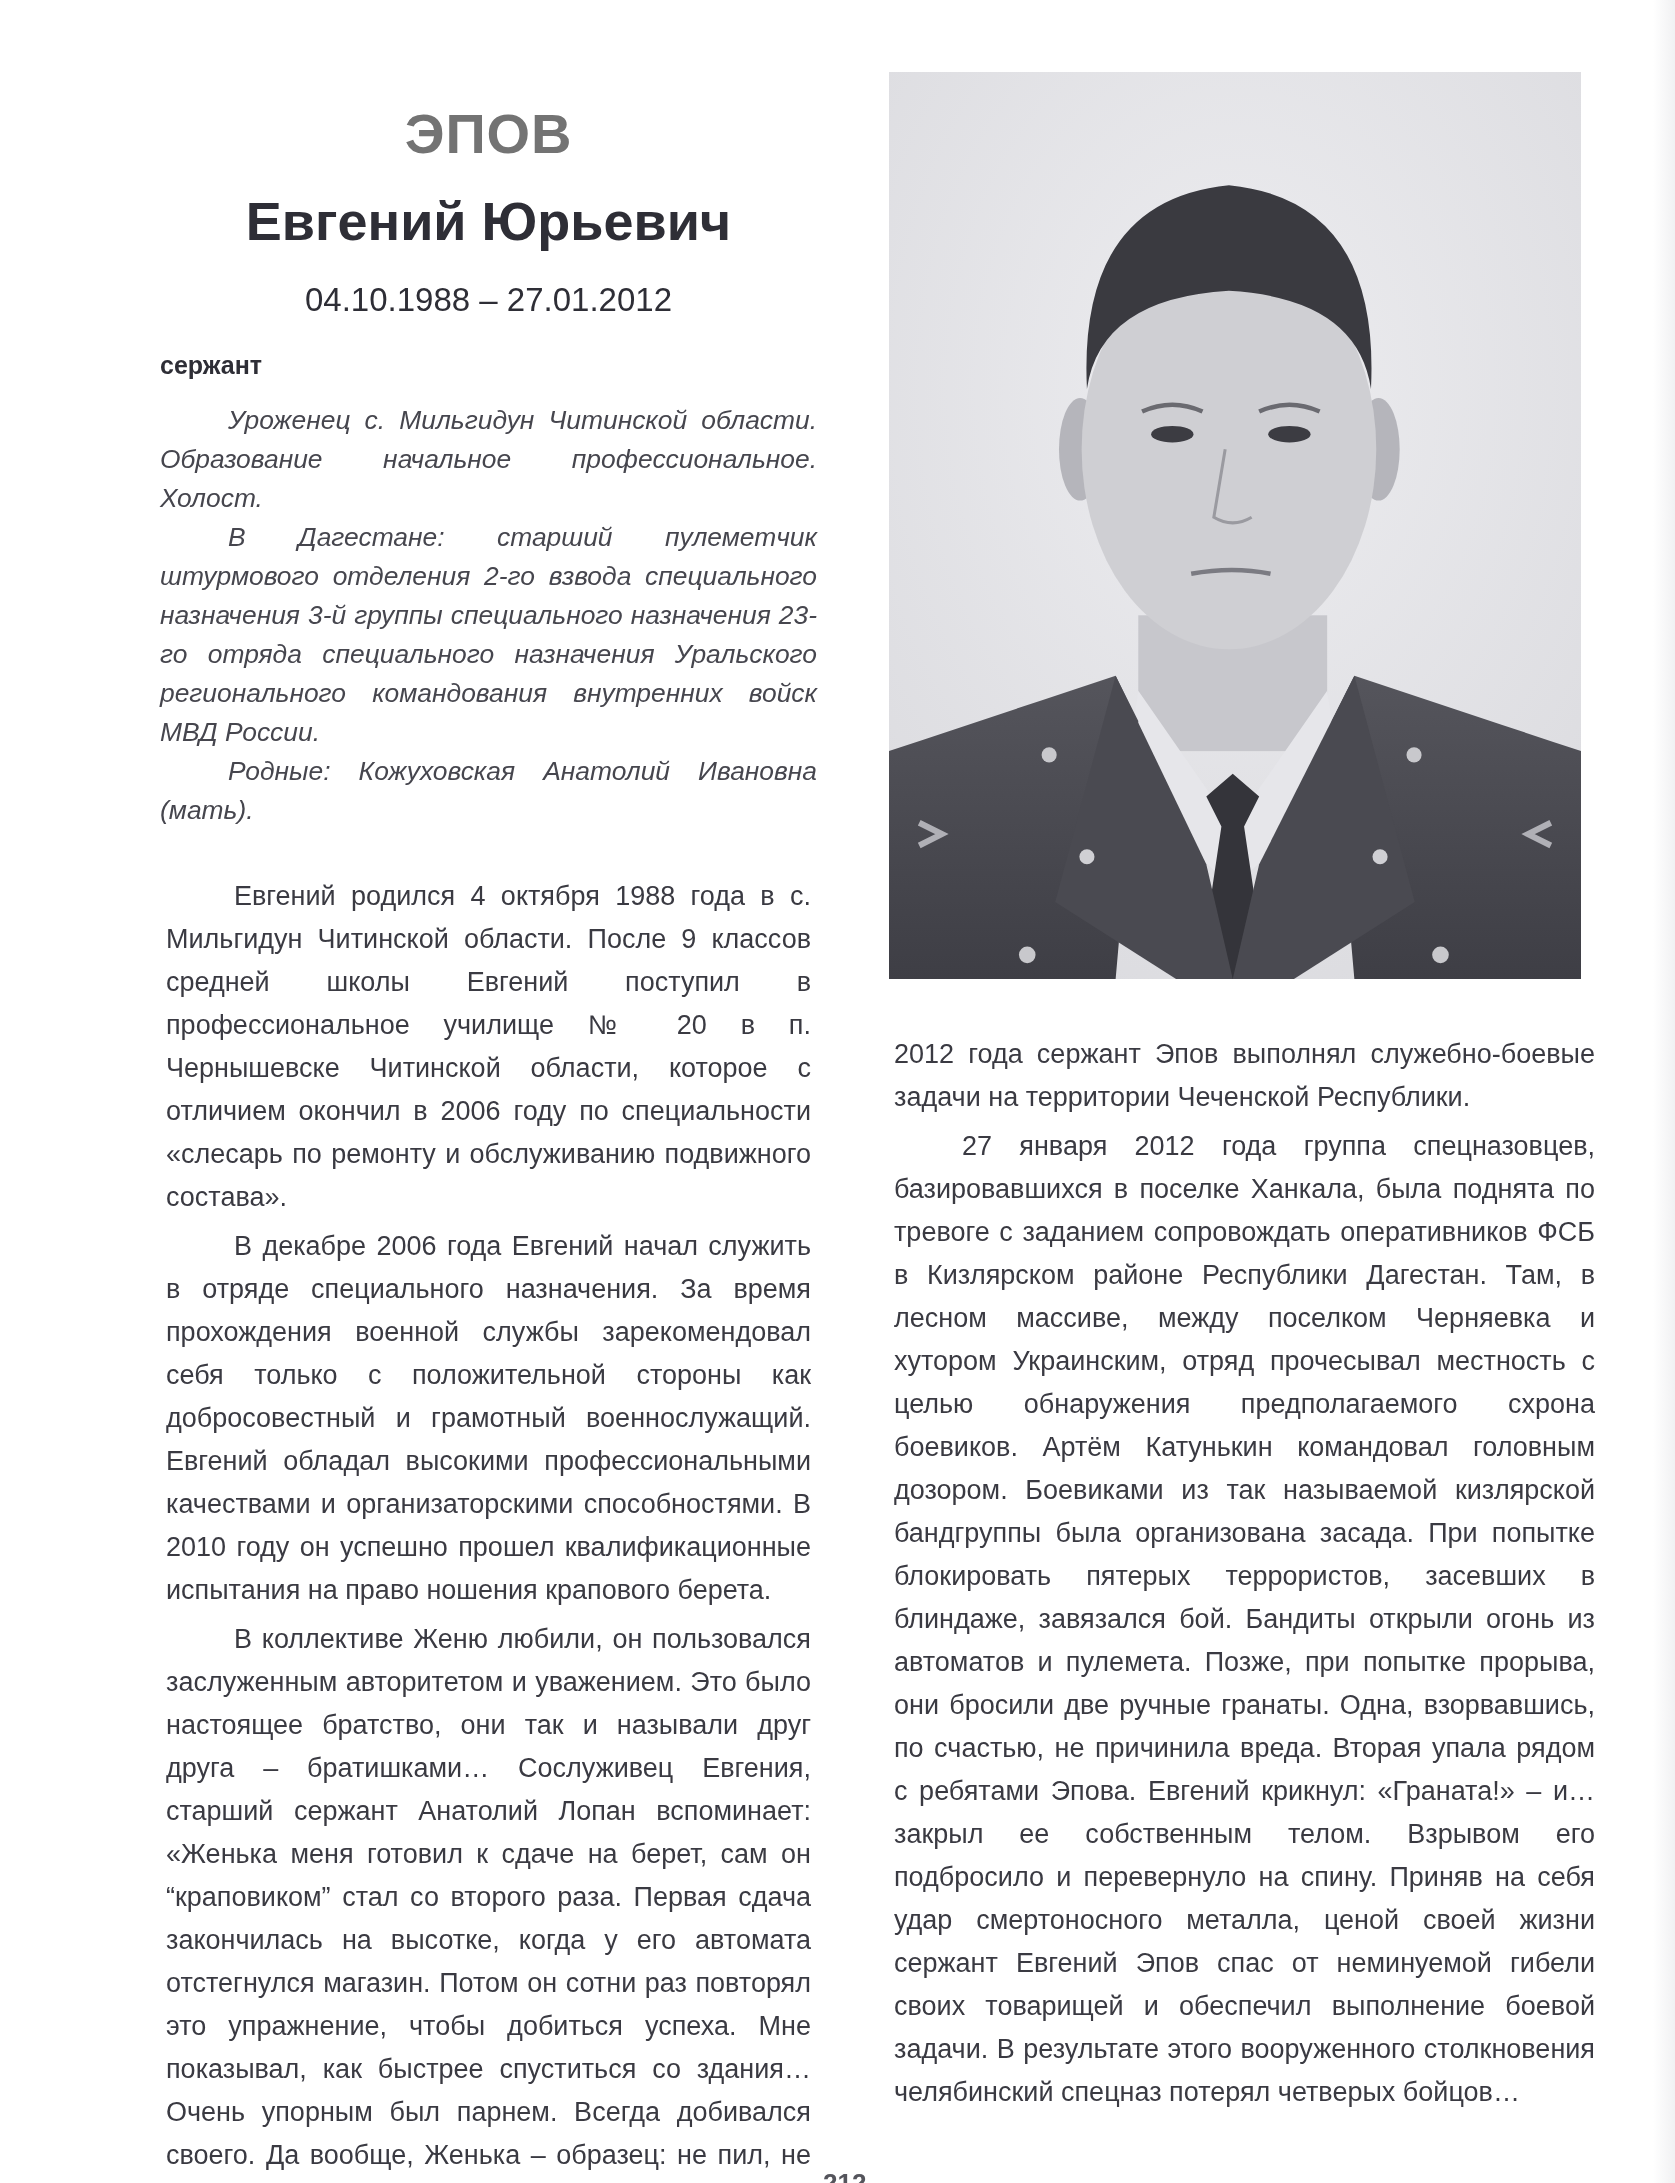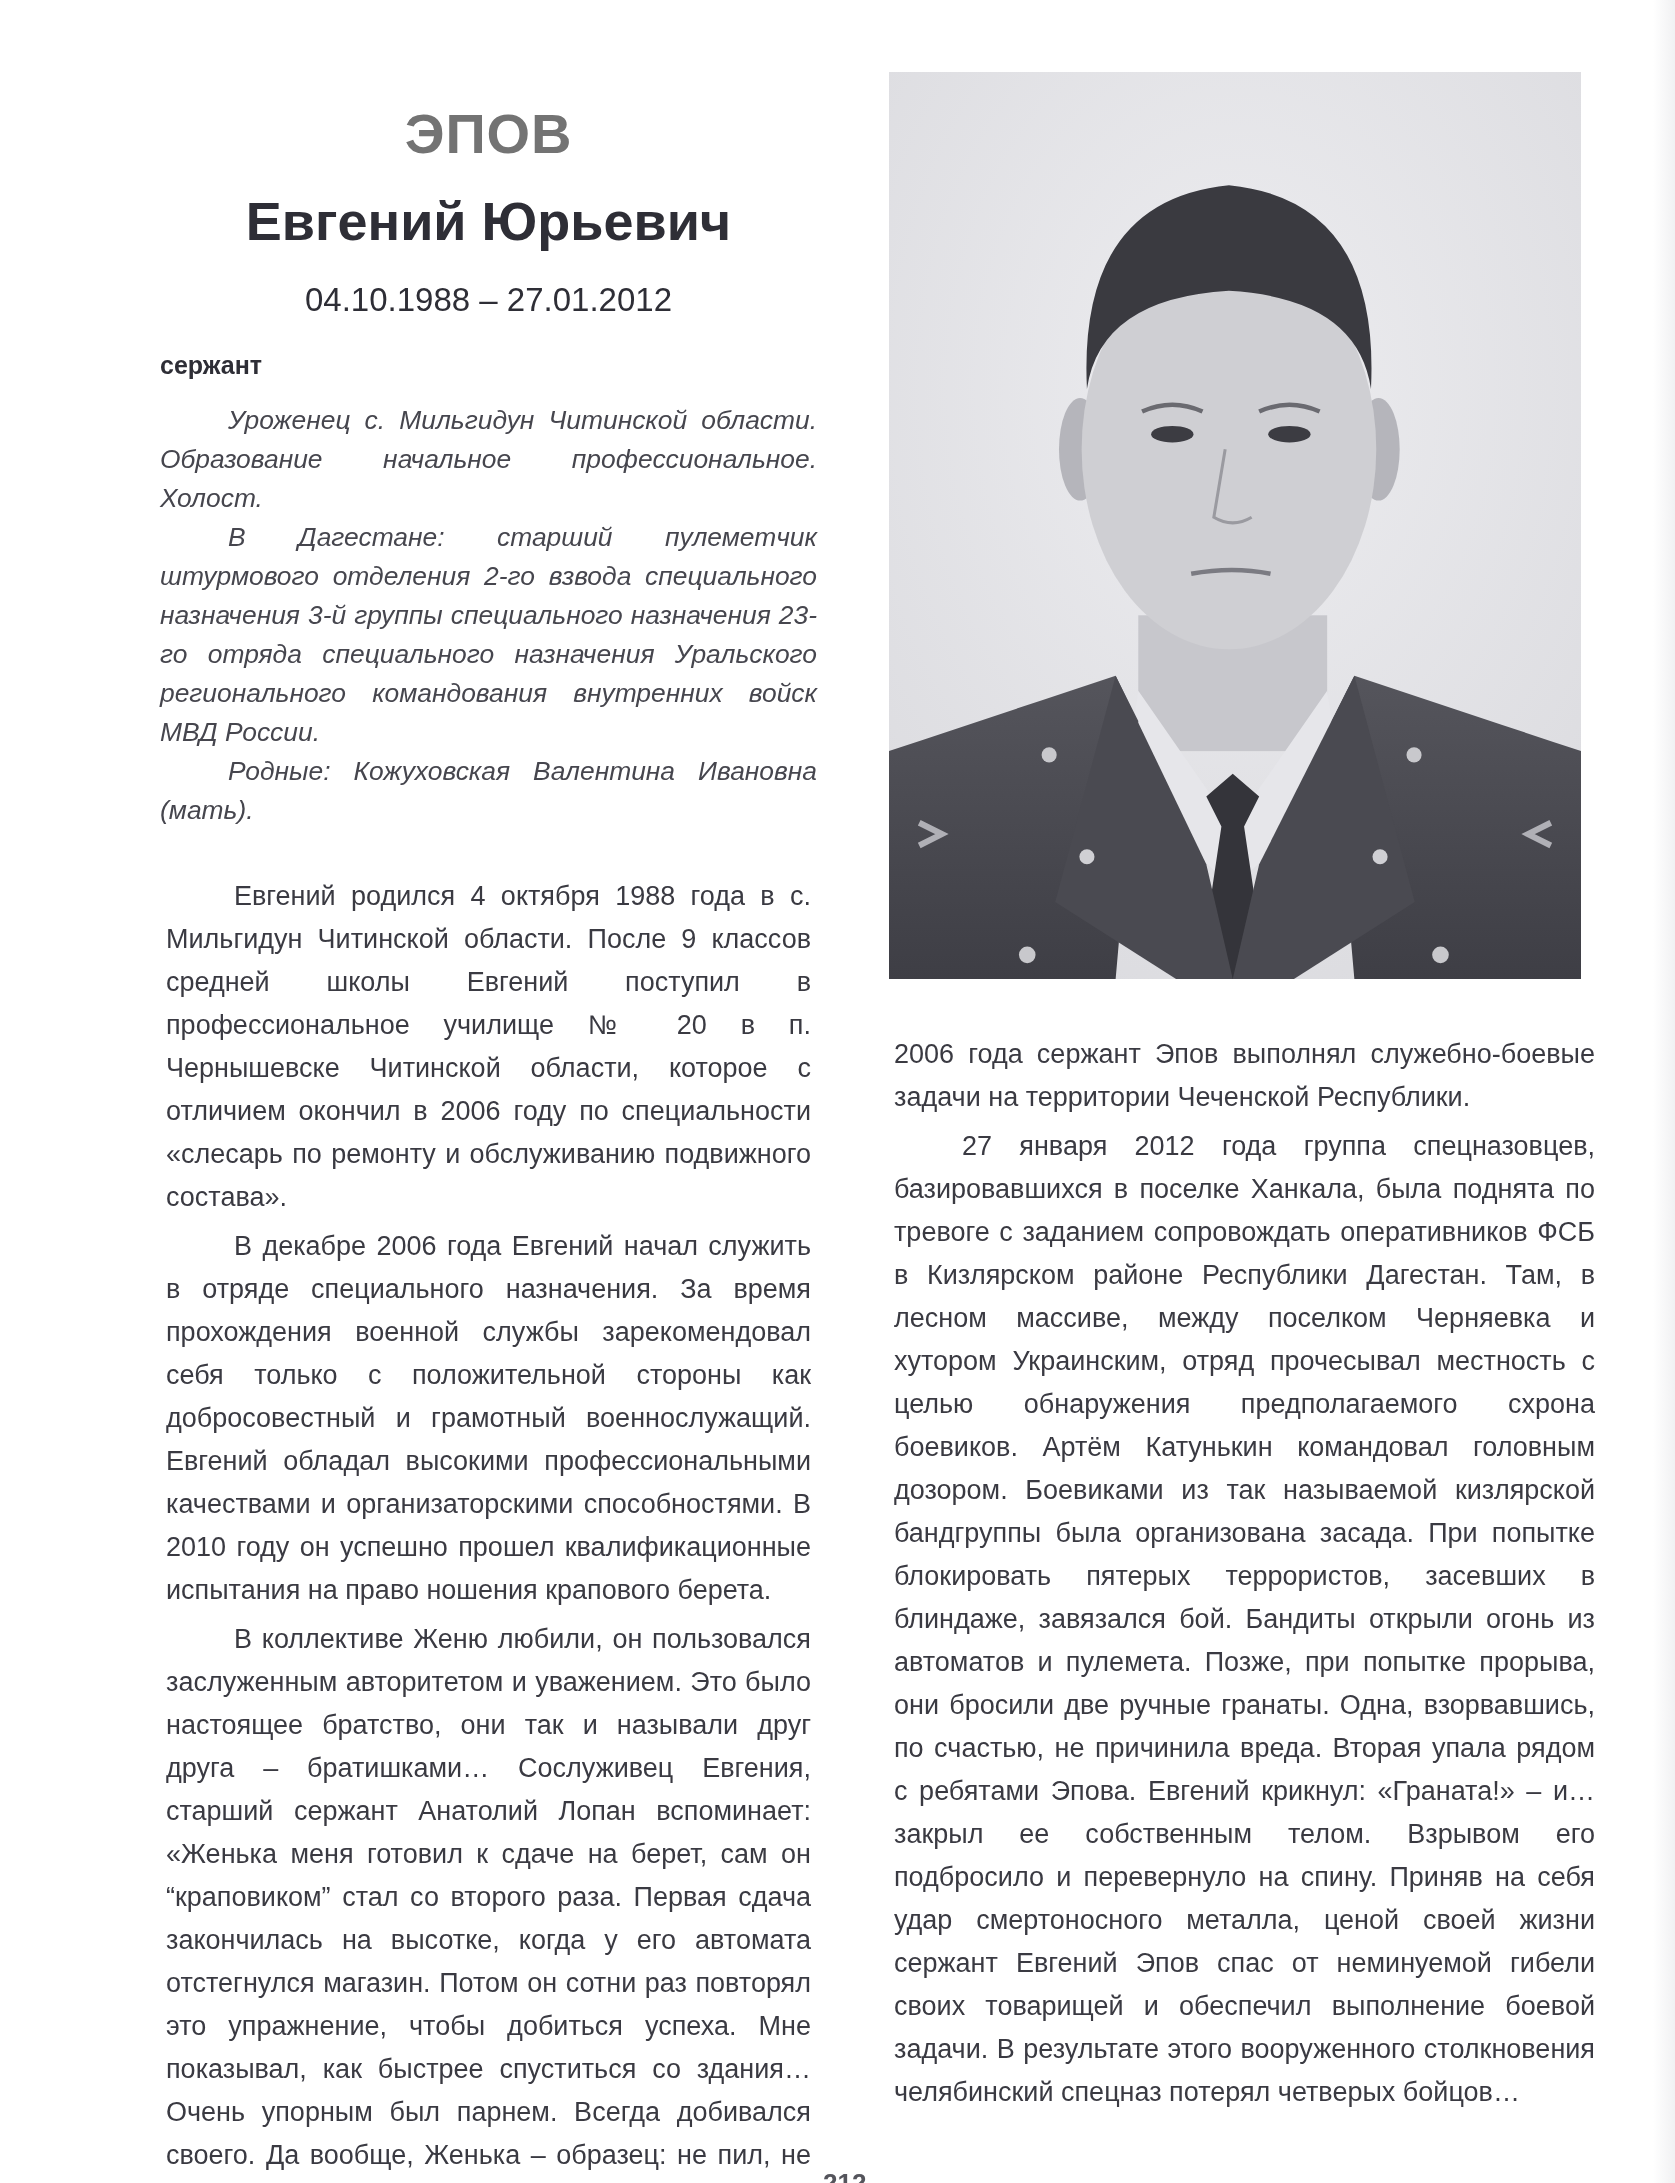--- a/index.html
+++ b/index.html
@@ -43,21 +43,21 @@
 
   <div class="left-col">
     <div class="surname">ЭПОВ</div>
     <div class="fullname">Евгений Юрьевич</div>
     <div class="dates">04.10.1988 – 27.01.2012</div>
     <div class="rank">сержант</div>
 
     <div class="info">
       <p>Уроженец с. Мильгидун Читинской области. Образование начальное профессиональное. Холост.</p>
       <p>В Дагестане: старший пулеметчик штурмового отделения 2-го взвода специального назначения 3-й группы специального назначения 23-го отряда специального назначения Уральского регионального командования внутренних войск МВД России.</p>
-      <p>Родные: Кожуховская Валентина Ивановна (мать).</p>
+      <p>Родные: Кожуховская Анатолий Ивановна (мать).</p>
     </div>
 
     <div class="body-text left-body">
       <p>Евгений родился 4 октября 1988 года в с. Мильгидун Читинской области. После 9 классов средней школы Евгений поступил в профессиональное училище № 20 в п. Чернышевске Читинской области, которое с отличием окончил в 2006 году по специальности «слесарь по ремонту и обслуживанию подвижного состава».</p>
       <p>В декабре 2006 года Евгений начал служить в отряде специального назначения. За время прохождения военной службы зарекомендовал себя только с положительной стороны как добросовестный и грамотный военнослужащий. Евгений обладал высокими профессиональными качествами и организаторскими способностями. В 2010 году он успешно прошел квалификационные испытания на право ношения крапового берета.</p>
       <p>В коллективе Женю любили, он пользовался заслуженным авторитетом и уважением. Это было настоящее братство, они так и называли друг друга – братишками… Сослуживец Евгения, старший сержант Анатолий Лопан вспоминает: «Женька меня готовил к сдаче на берет, сам он “краповиком” стал со второго раза. Первая сдача закончилась на высотке, когда у его автомата отстегнулся магазин. Потом он сотни раз повторял это упражнение, чтобы добиться успеха. Мне показывал, как быстрее спуститься со здания… Очень упорным был парнем. Всегда добивался своего. Да вообще, Женька – образец: не пил, не курил никогда, спортом занимался, любой конфликт мог разрешить мирно, новичков подбадривал, в КВНах участвовал, сам сценки сочинял и разыгрывал. В общем, был душой компании».</p>
 
     </div>
   </div>
 
@@ -106,20 +106,20 @@
       <path d="M40 995 L70 1010 L40 1025" stroke="#b0b0b6" stroke-width="8" fill="none"></path>
       <path d="M876 995 L846 1010 L876 1025" stroke="#b0b0b6" stroke-width="8" fill="none"></path>
       <circle cx="212" cy="905" r="10" fill="#c8c8cc"></circle>
       <circle cx="695" cy="905" r="10" fill="#c8c8cc"></circle>
       <circle cx="183" cy="1170" r="11" fill="#c8c8cc"></circle>
       <circle cx="730" cy="1170" r="11" fill="#c8c8cc"></circle>
     </svg>
   </div>
 
   <div class="right-col body-text">
-    <p class="cont">2006 года сержант Эпов выполнял служебно-боевые задачи на территории Чеченской Республики.</p>
+    <p class="cont">2012 года сержант Эпов выполнял служебно-боевые задачи на территории Чеченской Республики.</p>
     <p>27 января 2012 года группа спецназовцев, базировавшихся в поселке Ханкала, была поднята по тревоге с заданием сопровождать оперативников ФСБ в Кизлярском районе Республики Дагестан. Там, в лесном массиве, между поселком Черняевка и хутором Украинским, отряд прочесывал местность с целью обнаружения предполагаемого схрона боевиков. Артём Катунькин командовал головным дозором. Боевиками из так называемой кизлярской бандгруппы была организована засада. При попытке блокировать пятерых террористов, засевших в блиндаже, завязался бой. Бандиты открыли огонь из автоматов и пулемета. Позже, при попытке прорыва, они бросили две ручные гранаты. Одна, взорвавшись, по счастью, не причинила вреда. Вторая упала рядом с ребятами Эпова. Евгений крикнул: «Граната!» – и… закрыл ее собственным телом. Взрывом его подбросило и перевернуло на спину. Приняв на себя удар смертоносного металла, ценой своей жизни сержант Евгений Эпов спас от неминуемой гибели своих товарищей и обеспечил выполнение боевой задачи. В результате этого вооруженного столкновения челябинский спецназ потерял четверых бойцов…</p>
   </div>
 
   <div class="page-number">212</div>
   <div class="edge-shadow"></div>
 </div>
 
 
 </body></html>

